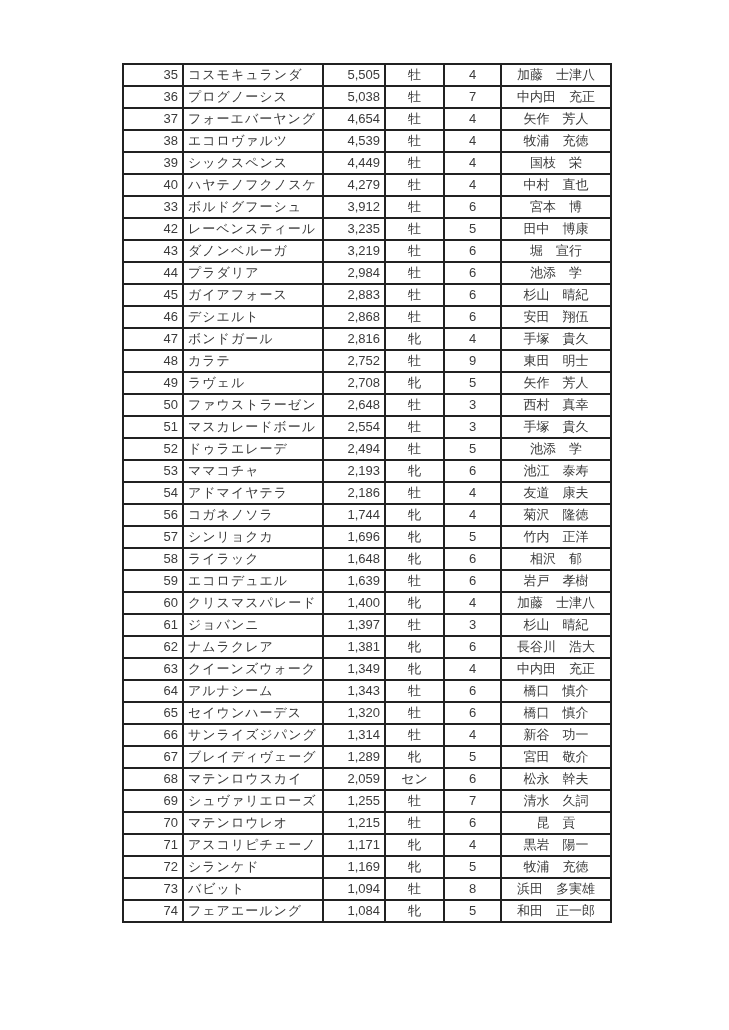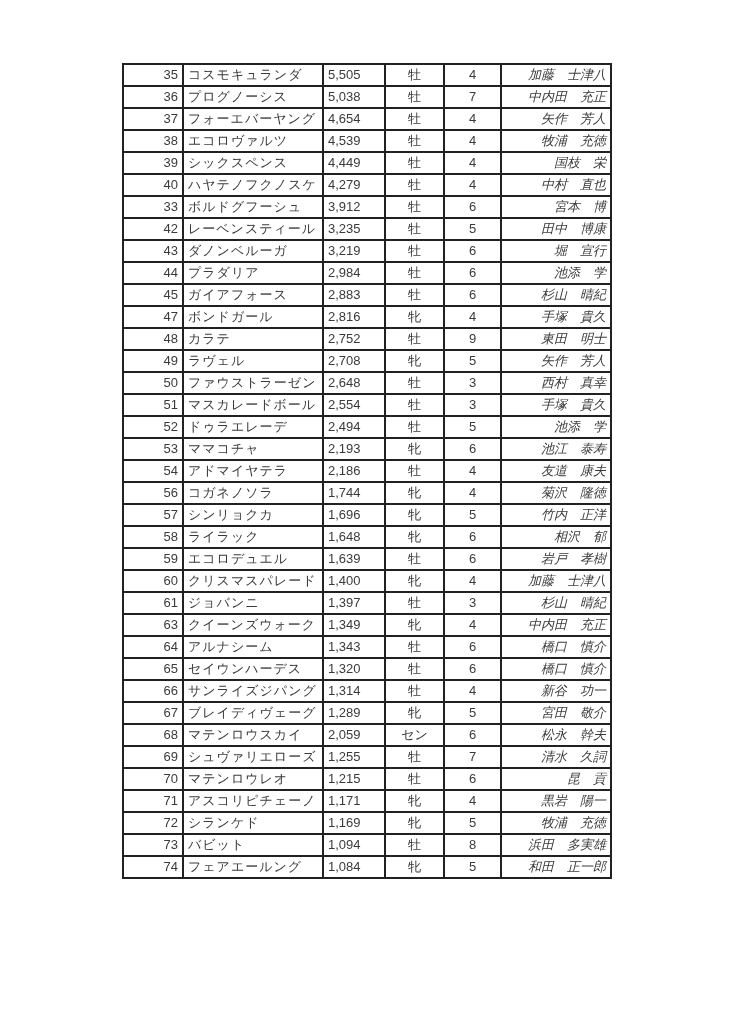--- a/index.html
+++ b/index.html
@@ -25,24 +25,24 @@
     border:2px solid var(--border-color);
     height:20px;line-height:20px;
     padding:0 4px;
     font-size:13px;
     color:var(--text-color);
     white-space:nowrap;overflow:hidden;
     vertical-align:middle;
   }
   td.c-rank{text-align:right;padding-right:3px;}
   td.c-name{text-align:left;letter-spacing:1px;padding-left:4px;font-family:Liberation Serif, serif;}
-  td.c-prize{text-align:left;padding-right:4px;}
+  td.c-prize{text-align:right;padding-right:4px;}
   td.c-sex{text-align:center;}
   td.c-age{text-align:center;}
-  td.c-trainer{text-align:right;padding-left:5px;font-style:italic;}
+  td.c-trainer{text-align:center;padding-left:5px;}
 </style>
 </head>
 <body>
 
 <div class="page">
   <table class="ranking">
     <colgroup>
       <col style="width:60px">
       <col style="width:140px">
       <col style="width:62px">
@@ -133,20 +133,28 @@
         </tr>
         <tr>
           <td class="c-rank">45</td>
           <td class="c-name">ガイアフォース</td>
           <td class="c-prize">2,883</td>
           <td class="c-sex">牡</td>
           <td class="c-age">6</td>
           <td class="c-trainer">杉山　晴紀</td>
         </tr>
         <tr>
+          <td class="c-rank">46</td>
+          <td class="c-name">デシエルト</td>
+          <td class="c-prize">2,868</td>
+          <td class="c-sex">牡</td>
+          <td class="c-age">6</td>
+          <td class="c-trainer">安田　翔伍</td>
+        </tr>
+        <tr>
           <td class="c-rank">47</td>
           <td class="c-name">ボンドガール</td>
           <td class="c-prize">2,816</td>
           <td class="c-sex">牝</td>
           <td class="c-age">4</td>
           <td class="c-trainer">手塚　貴久</td>
         </tr>
         <tr>
           <td class="c-rank">48</td>
           <td class="c-name">カラテ</td>
@@ -243,20 +251,28 @@
           <td class="c-age">4</td>
           <td class="c-trainer">加藤　士津八</td>
         </tr>
         <tr>
           <td class="c-rank">61</td>
           <td class="c-name">ジョバンニ</td>
           <td class="c-prize">1,397</td>
           <td class="c-sex">牡</td>
           <td class="c-age">3</td>
           <td class="c-trainer">杉山　晴紀</td>
+        </tr>
+        <tr>
+          <td class="c-rank">62</td>
+          <td class="c-name">ナムラクレア</td>
+          <td class="c-prize">1,381</td>
+          <td class="c-sex">牝</td>
+          <td class="c-age">6</td>
+          <td class="c-trainer">長谷川　浩大</td>
         </tr>
         <tr>
           <td class="c-rank">63</td>
           <td class="c-name">クイーンズウォーク</td>
           <td class="c-prize">1,349</td>
           <td class="c-sex">牝</td>
           <td class="c-age">4</td>
           <td class="c-trainer">中内田　充正</td>
         </tr>
         <tr>

